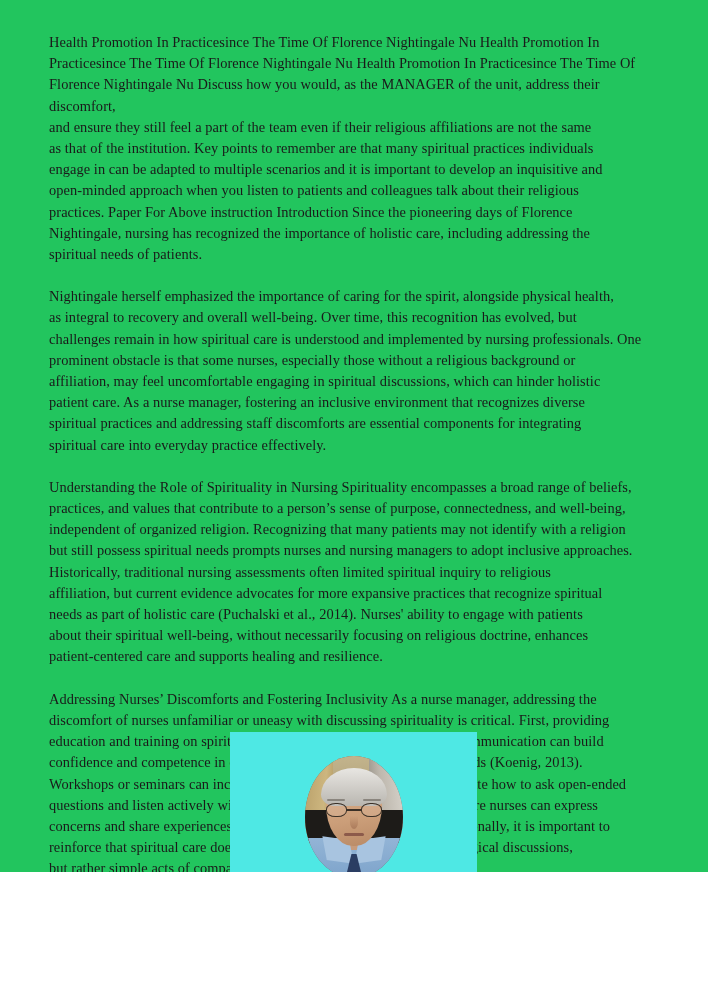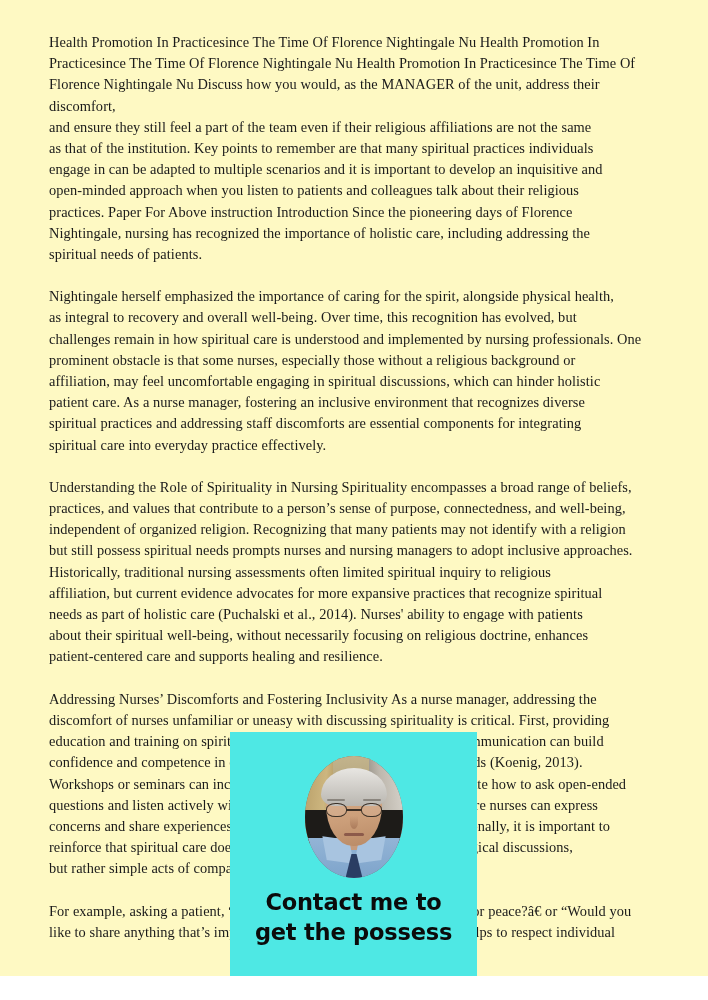--- a/index.html
+++ b/index.html
@@ -7,22 +7,22 @@
     margin: 0;
     padding: 0;
     background: #ffffff;
   }
   body {
     font-family: "Liberation Serif", "DejaVu Serif", serif;
   }
   #page {
     position: relative;
     width: 708px;
-    height: 976px;
-    background: #fef9c3;
+    height: 872px;
+    background: #22c55e;
     overflow: hidden;
   }
   #doc-body {
     position: absolute;
     left: 49px;
     top: 32px;
     width: 614px;
   }
   .para {
     margin: 0 0 21px 0;

